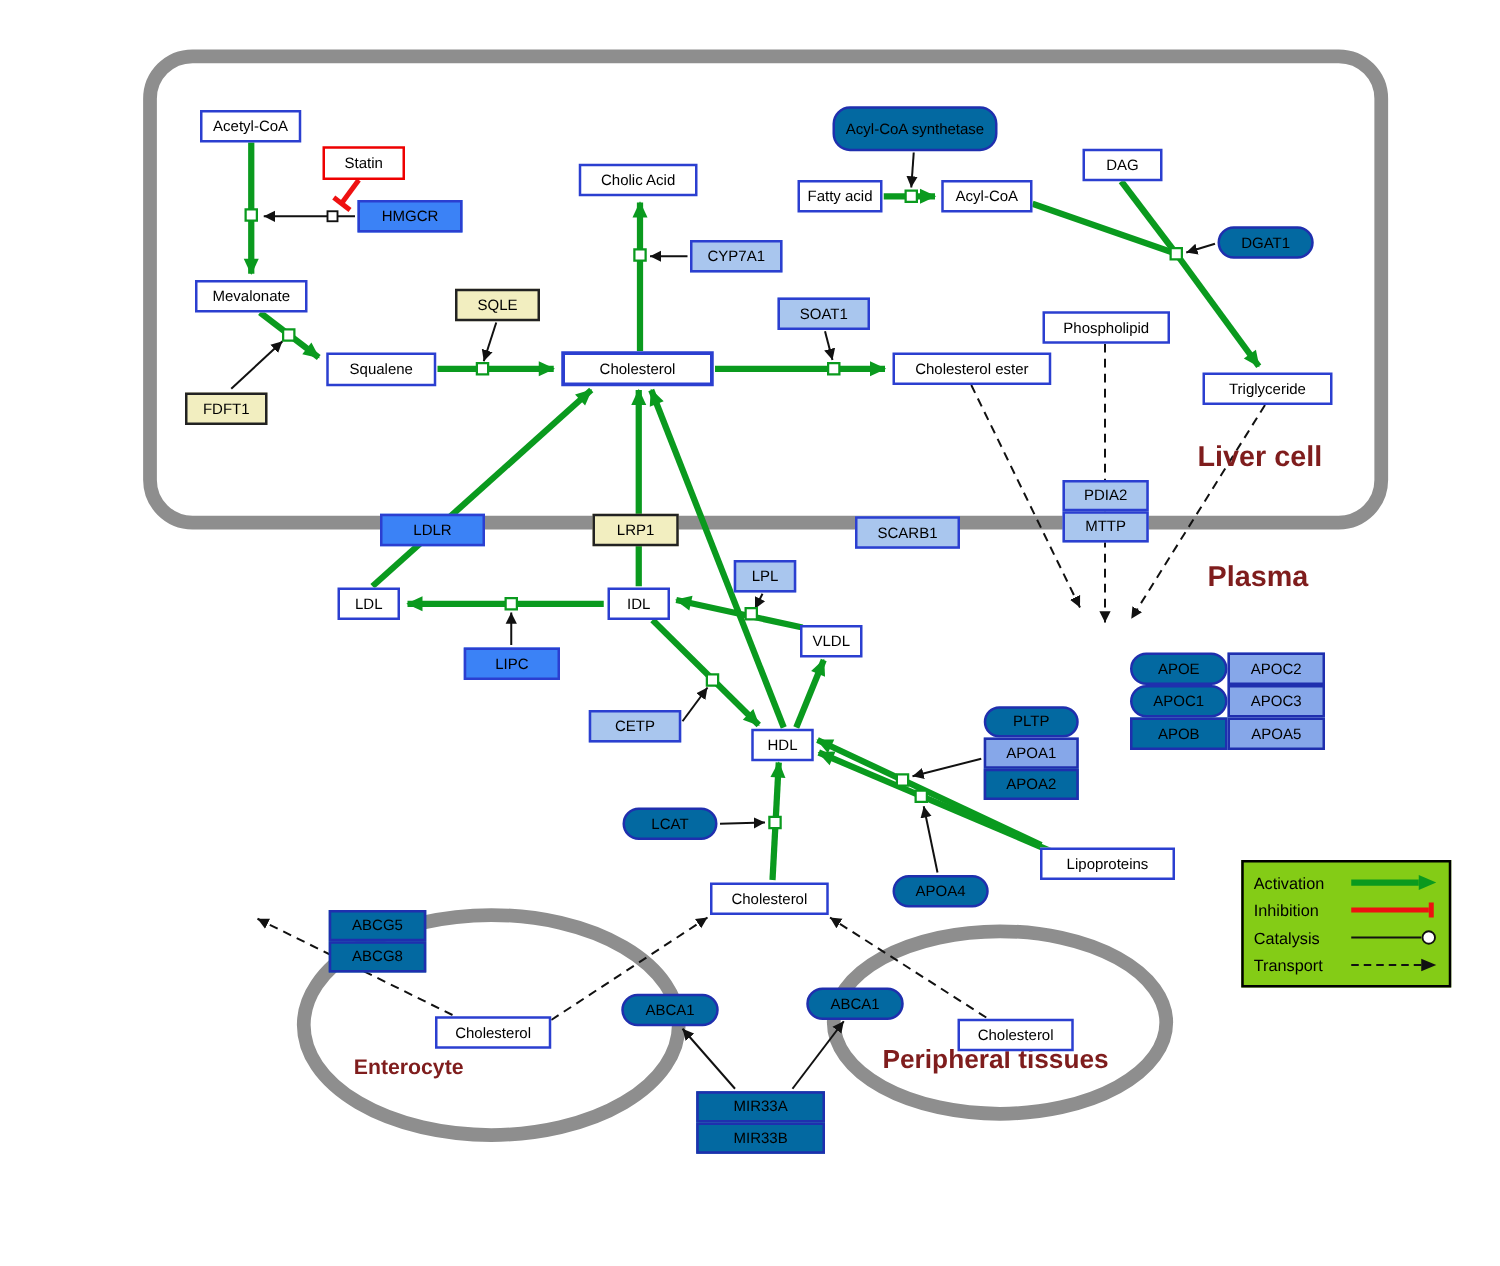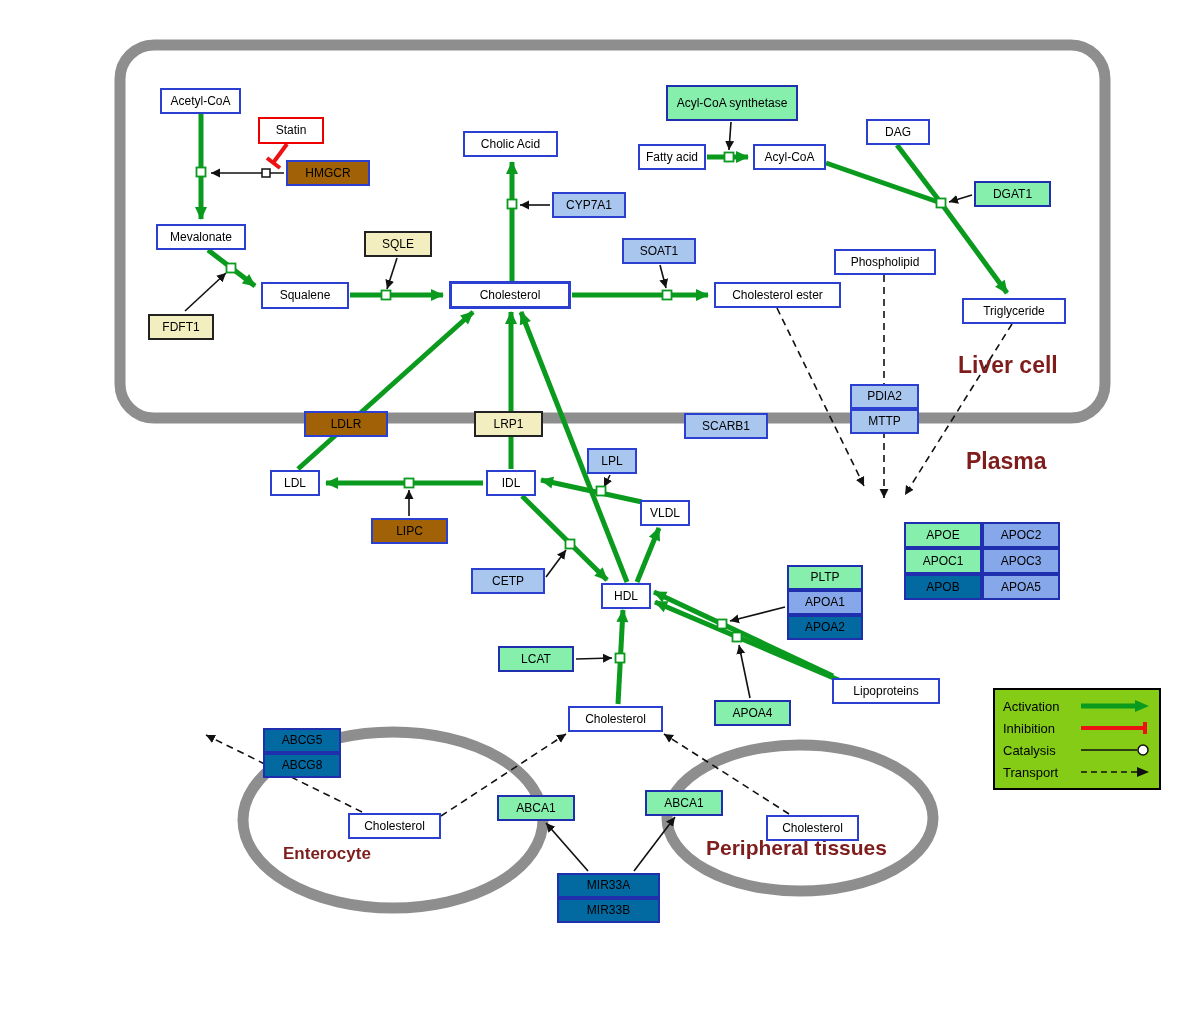--- a/index.html
+++ b/index.html
@@ -10,24 +10,24 @@
   #edge-layer { position:absolute; left:0; top:0; z-index:1; }
   .node {
     position:absolute; box-sizing:border-box; z-index:3;
     display:flex; align-items:center; justify-content:center; text-align:center;
     font-size:12px; line-height:1.05; color:#000;
     background:#fff; border:2px solid #2b3fd0;
   }
   .n-white  { background:#ffffff; border-color:#2b3fd0; }
   .n-bold   { border-width:3px; }
   .n-red    { background:#ffffff; border-color:#ee0000; }
-  .n-yellow { background:#a16207; border-color:#2b3fd0; }
+  .n-yellow { background:#3b82f6; border-color:#2b3fd0; }
   .n-khaki  { background:#f2eec0; border-color:#222222; }
   .n-ltblue { background:#a9c6ee; border-color:#2b3fd0; }
-  .n-blue   { background:#86efac; border-color:#1f2fae; }
+  .n-blue   { background:#0369a1; border-color:#1f2fae;border-radius:14px; }
   .n-blue-l { background:#86a7e9; border-color:#1f2fae; }
   .n-blue-d { background:#0369a1; border-color:#1f2fae; }
   .region-label {
     position:absolute; z-index:2; font-weight:bold; color:#7f1d1d; white-space:nowrap;
   }
   .legend {
     position:absolute; left:993px; top:688px; width:168px; height:102px; z-index:4;
     box-sizing:border-box; border:2px solid #000; background:#84cc16; padding:5px 8px;
     display:flex; flex-direction:column; justify-content:space-around;
   }

